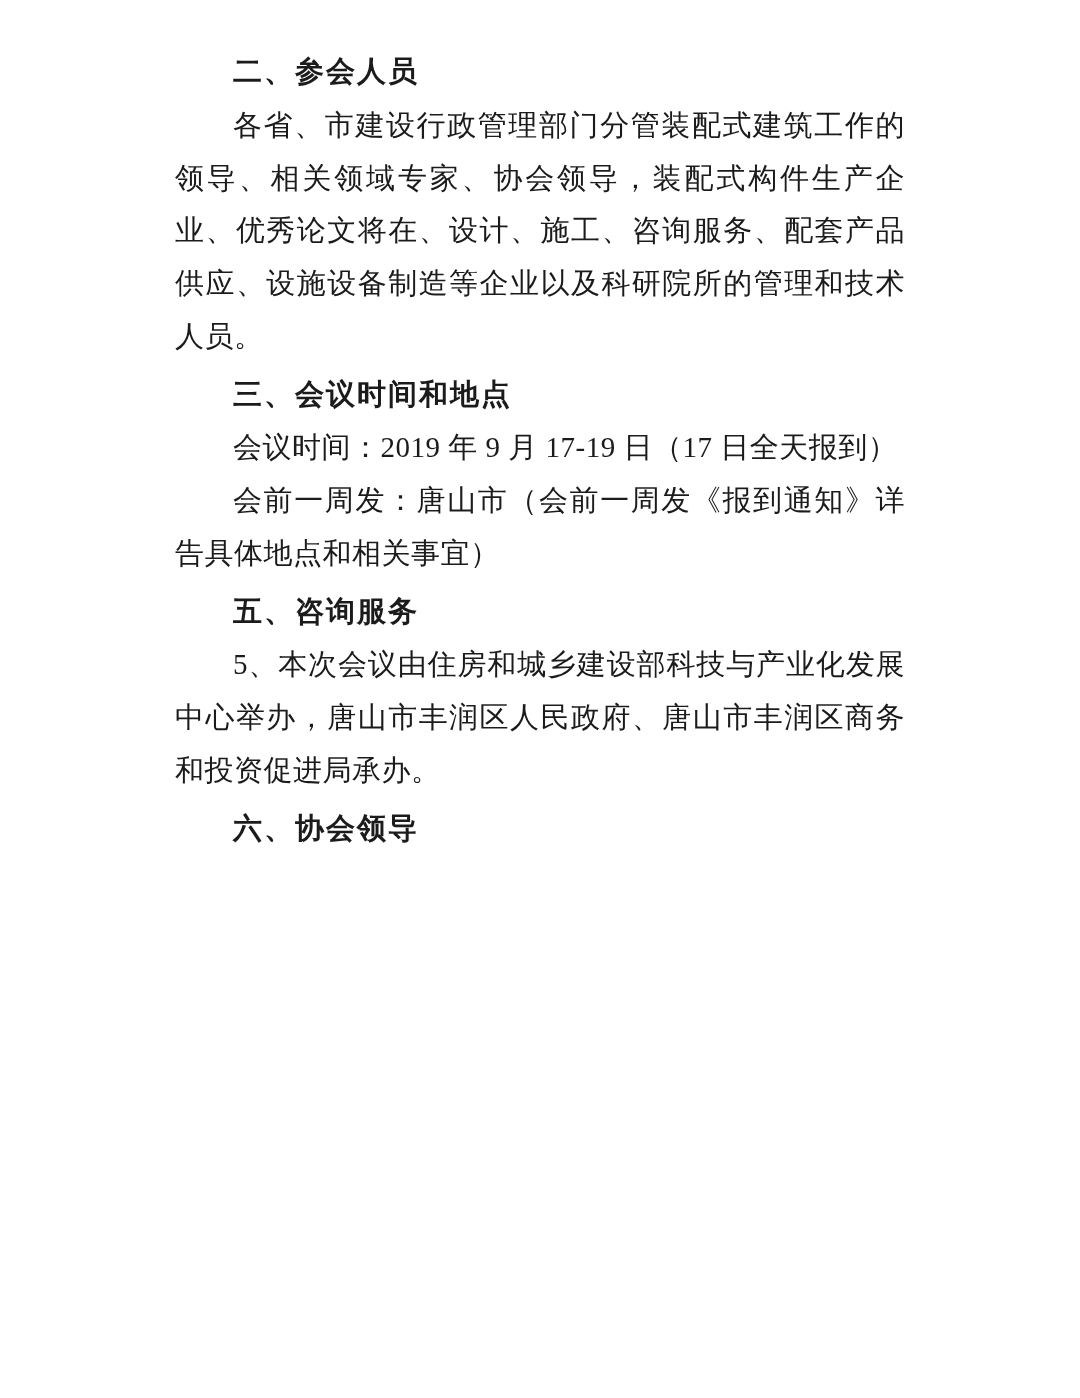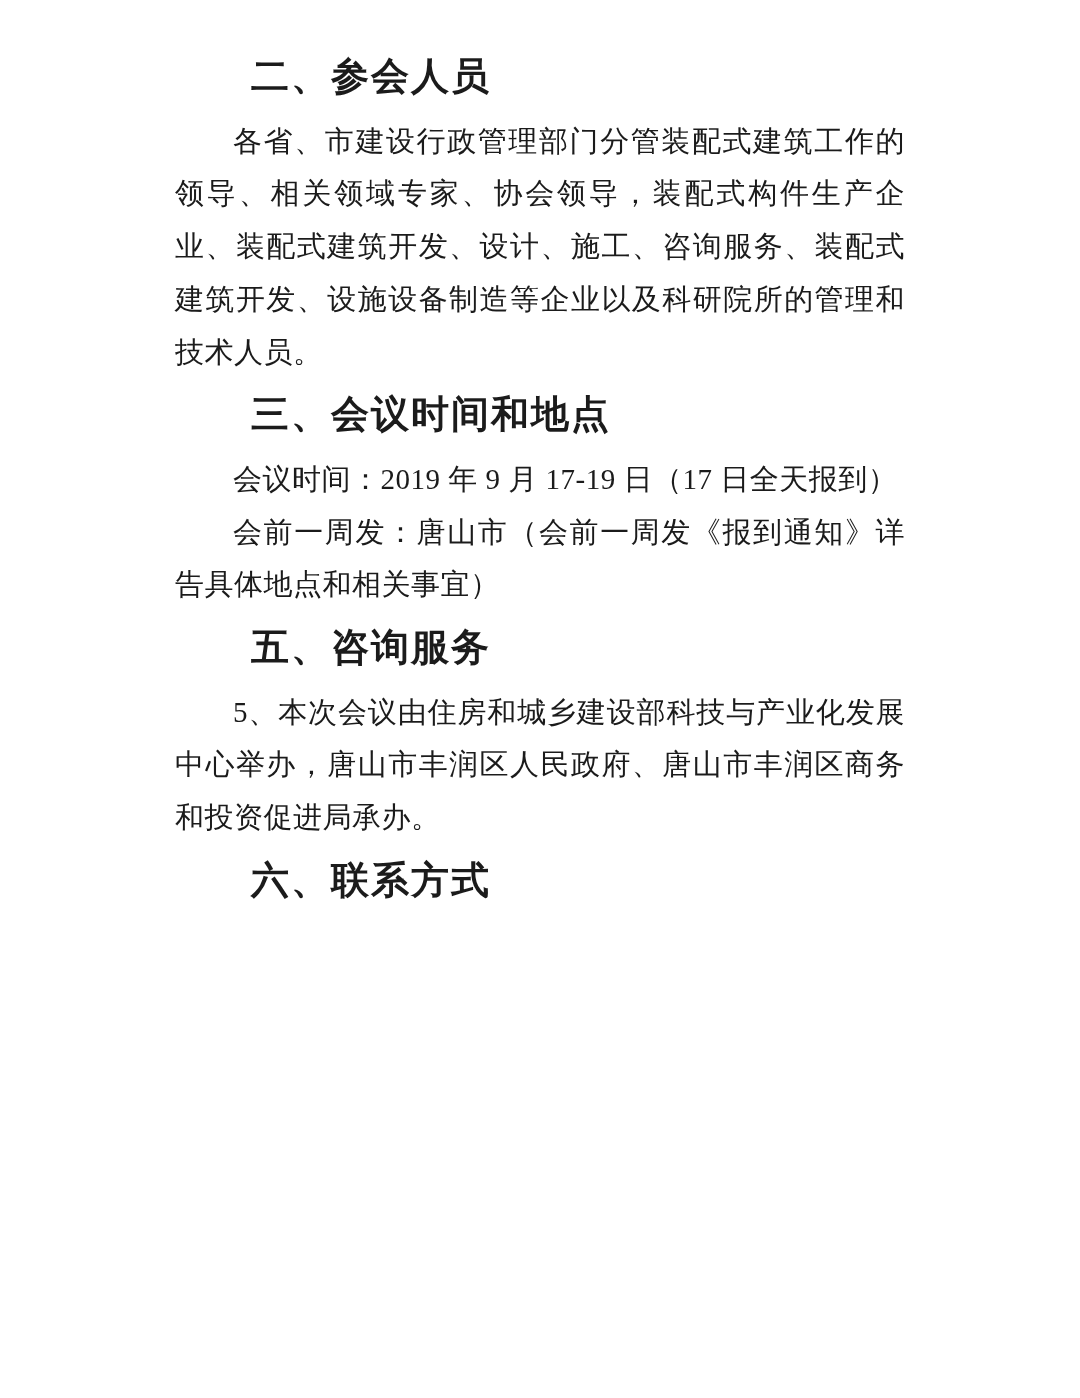--- a/index.html
+++ b/index.html
@@ -19,23 +19,23 @@
     box-sizing: border-box;
     padding: 40px 175px 30px 175px;
     background: #ffffff;
   }
   .doc-body {
     font-size: 29px;
     line-height: 1.82;
     letter-spacing: 0.5px;
   }
   .section-heading {
-    font-family: Liberation Mono, monospace;
+    font-family: Liberation Sans, sans-serif;
     font-weight: bold;
-    font-size: 38px;
+    font-size: 29px;
     letter-spacing: 2px;
     text-indent: 2em;
     margin: 6px 0 2px 0;
     line-height: 1.75;
   }
   p.para {
     margin: 0;
     text-indent: 2em;
     text-align: justify;
     text-justify: inter-ideograph;
@@ -45,33 +45,33 @@
   }
 </style>
 </head>
 <body>
 
 <div class="page">
   <div class="doc-body">
 
     <div class="block">
       <div class="section-heading">二、参会人员</div>
-      <p class="para">各省、市建设行政管理部门分管装配式建筑工作的领导、相关领域专家、协会领导，装配式构件生产企业、装配式建筑开发、设计、施工、咨询服务、装配式建筑开发、设施设备制造等企业以及科研院所的管理和技术人员。</p>
+      <p class="para">各省、市建设行政管理部门分管装配式建筑工作的领导、相关领域专家、协会领导，装配式构件生产企业、优秀论文将在、设计、施工、咨询服务、配套产品供应、设施设备制造等企业以及科研院所的管理和技术人员。</p>
     </div>
 
     <div class="block">
       <div class="section-heading">三、会议时间和地点</div>
       <p class="para">会议时间：2019 年 9 月 17-19 日（17 日全天报到）</p>
       <p class="para">会前一周发：唐山市（会前一周发《报到通知》详告具体地点和相关事宜）</p>
     </div>
 
 
     <div class="block">
       <div class="section-heading">五、咨询服务</div>
       <p class="para">5、本次会议由住房和城乡建设部科技与产业化发展中心举办，唐山市丰润区人民政府、唐山市丰润区商务和投资促进局承办。</p>
     </div>
 
     <div class="block">
-      <div class="section-heading">六、联系方式</div>
+      <div class="section-heading">六、协会领导</div>
     </div>
 
   </div>
 </div>
 
 </body></html>

